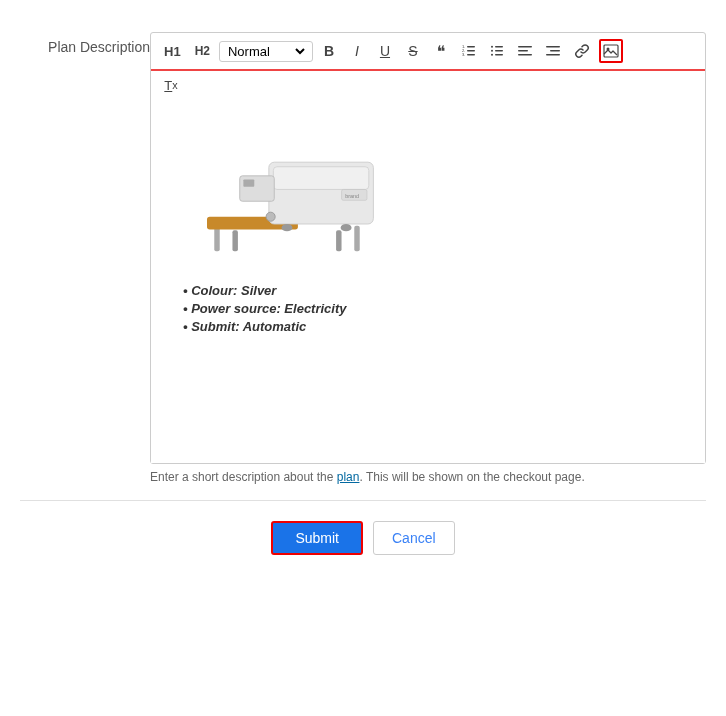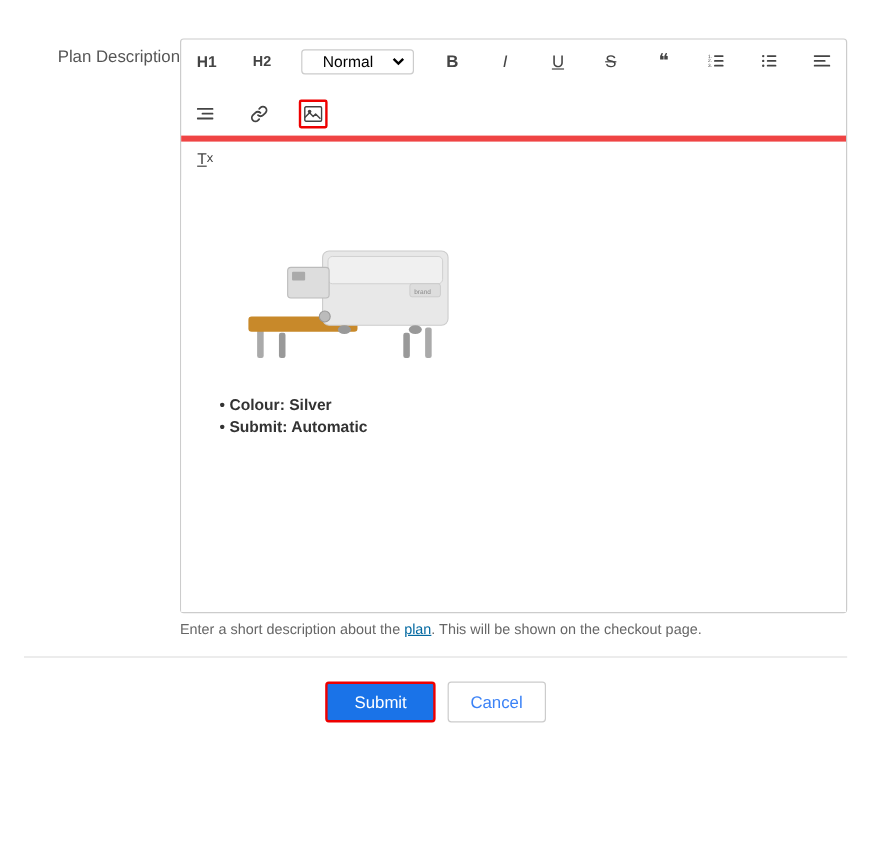--- a/index.html
+++ b/index.html
@@ -34,22 +34,22 @@
     }
     
     .editor-wrapper {
       border: 1px solid #ccc;
       border-radius: 3px;
     }
     .editor-toolbar {
       display: flex;
       align-items: center;
       padding: 6px 8px;
-      border-bottom: 5px solid #ef4444;
-      gap: 20px;
+      border-bottom: 2px solid #ef4444;
+      gap: 4px;
       flex-wrap: wrap;
     }
     .toolbar-btn {
       background: none;
       border: none;
       cursor: pointer;
       padding: 2px 5px;
       font-size: 14px;
       color: #444;
       border-radius: 2px;
@@ -76,41 +76,41 @@
       padding: 1px 4px;
       background: #fff;
     }
     .toolbar-select {
       border: none;
       outline: none;
       font-size: 13px;
       background: transparent;
       cursor: pointer;
       padding-right: 4px;
-      text-align: center;
     }
     .editor-content {
       min-height: 360px;
       padding: 16px;
       background: #fff;
     }
     .machine-image-area {
       text-align: left;
       margin-bottom: 16px;
     }
     .machine-svg {
       display: block;
       width: 200px;
       height: 130px;
       margin: 10px auto 10px 20px;
     }
     .bullet-list {
       list-style: none;
       padding-left: 16px;
       margin-top: 24px;
+      font-style: italic;
     }
     .bullet-list li {
       font-size: 13px;
       color: #333;
       margin-bottom: 3px;
       font-weight: bold;
     }
     .bullet-list li::before {
       content: "• ";
     }
@@ -277,20 +277,21 @@
               <ellipse cx="110" cy="107" rx="6" ry="4" fill="#999"></ellipse>
               <ellipse cx="175" cy="107" rx="6" ry="4" fill="#999"></ellipse>
 
               <rect x="170" y="65" width="28" height="12" rx="2" fill="#ddd" stroke="#bbb" stroke-width="0.5"></rect>
               <text x="174" y="74" font-size="6" fill="#888" font-family="Arial">brand</text>
             </svg>
           </div>
 
           <ul class="bullet-list" id="bullet-list-el">
           <li>Colour: Silver</li>
+              <li>Power source: Electricity</li>
               <li>Submit: Automatic</li>
             </ul>
         </div>
       </div>
 
       <div class="hint-text">
         <span>Enter a short description about the </span><span class="link-text">plan</span><span>. This will be shown on the checkout page.</span>
       </div>
     </div>
   </div>

